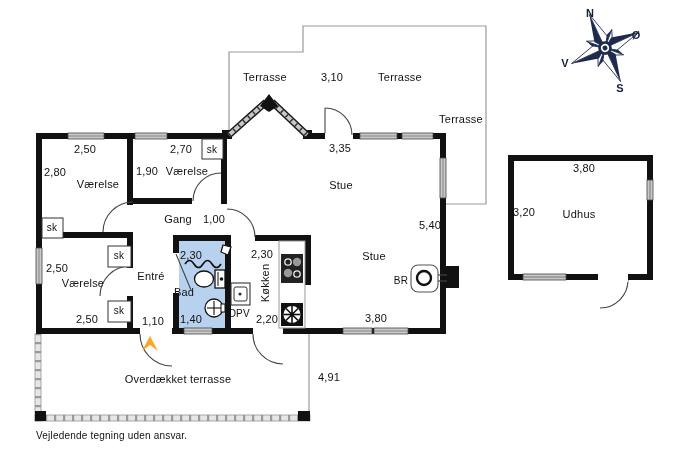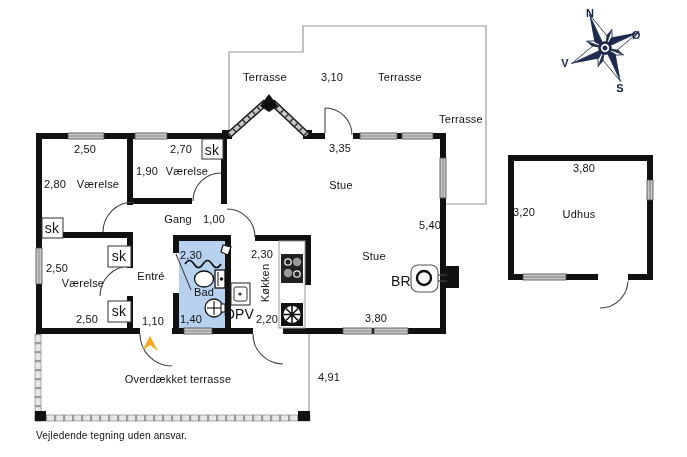--- a/index.html
+++ b/index.html
@@ -6,21 +6,21 @@
   #canvas{
     position:relative;width:687px;height:457px;background:#ffffff;overflow:hidden;
     font-family:"Liberation Sans", sans-serif;
   }
   #plan-svg{position:absolute;left:0;top:0;}
   .lbl{
     position:absolute;transform:translate(-50%,-50%);
     font-size:11px;color:#111;white-space:nowrap;line-height:1;
     letter-spacing:0.2px;
   }
-  .lbl.small{font-size:14px;}
+  .lbl.small{font-size:10px;}
   .lbl.vert{transform:translate(-50%,-50%) rotate(-90deg);}
   .lbl.footer{
     transform:none;font-size:10px;color:#111;letter-spacing:0.2px;
   }
 </style>
 </head>
 <body>
 
 <div id="canvas">
 
@@ -259,41 +259,41 @@
   <div class="lbl" style="left:265px;top:77px">Terrasse</div>
   <div class="lbl" style="left:332px;top:77px">3,10</div>
   <div class="lbl" style="left:400px;top:77px">Terrasse</div>
   <div class="lbl" style="left:461px;top:119px">Terrasse</div>
 
   <div class="lbl" style="left:85px;top:149px">2,50</div>
   <div class="lbl" style="left:181px;top:149px">2,70</div>
   <div class="lbl small" style="left:212px;top:150px">sk</div>
   <div class="lbl" style="left:147px;top:171px">1,90</div>
   <div class="lbl" style="left:187px;top:171px">Værelse</div>
-  <div class="lbl" style="left:55px;top:184px">2,80</div>
+  <div class="lbl" style="left:55px;top:172px">2,80</div>
   <div class="lbl" style="left:98px;top:184px">Værelse</div>
 
   <div class="lbl" style="left:340px;top:148px">3,35</div>
   <div class="lbl" style="left:341px;top:185px">Stue</div>
   <div class="lbl" style="left:178px;top:219px">Gang</div>
   <div class="lbl" style="left:214px;top:219px">1,00</div>
   <div class="lbl" style="left:430px;top:225px">5,40</div>
   <div class="lbl small" style="left:52px;top:228px">sk</div>
 
   <div class="lbl" style="left:57px;top:268px">2,50</div>
   <div class="lbl small" style="left:119px;top:256px">sk</div>
   <div class="lbl" style="left:83px;top:283px">Værelse</div>
   <div class="lbl small" style="left:119px;top:311px">sk</div>
   <div class="lbl" style="left:87px;top:319px">2,50</div>
 
   <div class="lbl" style="left:151px;top:276px">Entré</div>
   <div class="lbl" style="left:153px;top:321px">1,10</div>
 
   <div class="lbl" style="left:191px;top:255px">2,30</div>
-  <div class="lbl" style="left:204px;top:292px">Bad</div>
+  <div class="lbl" style="left:184px;top:292px">Bad</div>
   <div class="lbl" style="left:191px;top:319px">1,40</div>
 
   <div class="lbl" style="left:262px;top:254px">2,30</div>
   <div class="lbl vert" style="left:265px;top:283px">Køkken</div>
   <div class="lbl small" style="left:239px;top:314px">OPV</div>
   <div class="lbl" style="left:267px;top:319px">2,20</div>
 
   <div class="lbl" style="left:374px;top:256px">Stue</div>
   <div class="lbl small" style="left:401px;top:281px">BR</div>
   <div class="lbl" style="left:376px;top:318px">3,80</div>

